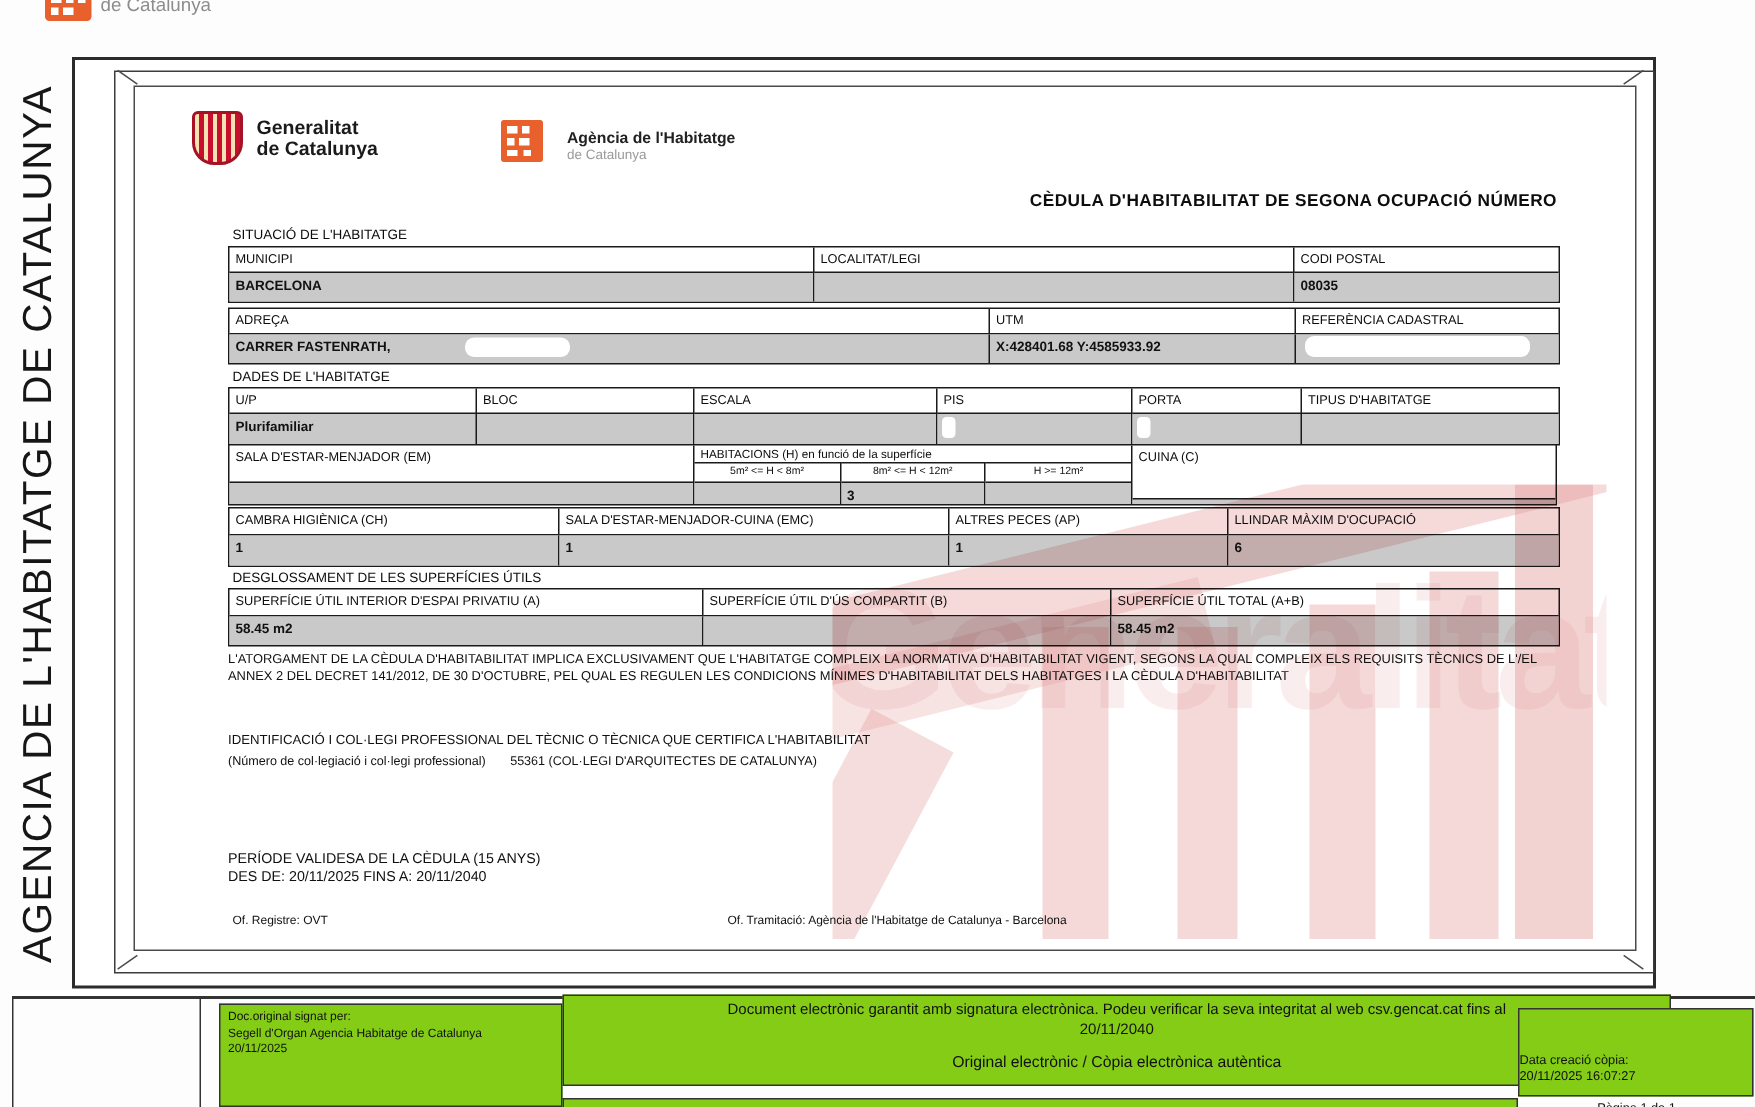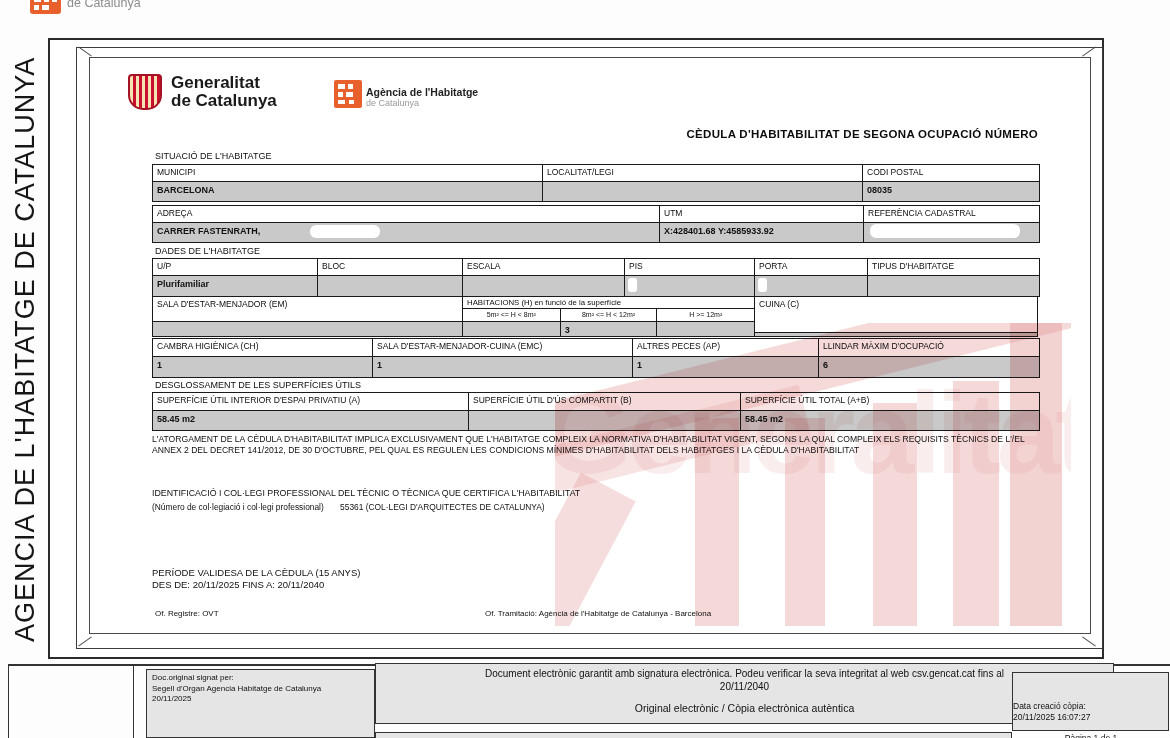--- a/index.html
+++ b/index.html
@@ -24,22 +24,22 @@
   .frame-a { position:absolute; left:76px; top:47px; width:1027px; height:602px;
     border:1.5px solid #3c3c3c; }
   .frame-b { position:absolute; left:89px; top:57px; width:1002px; height:577px;
     border:1px solid #4a4a4a; }
   .diag { position:absolute; width:16px; height:1px; background:#4a4a4a; }
 
   
   .gc-logo { position:absolute; left:128px; top:74px; display:flex; gap:9px; align-items:center; }
   .shield { width:34px; height:36px; border:2px solid #a51226; border-radius:4px 4px 15px 15px;
     background:repeating-linear-gradient(90deg,#f6e3b4 0 3px,#c8102e 3px 6px); }
-  .gc-text { font-weight:bold; font-size:17px; line-height:1.08; color:#1a1a1a; }
-  .ah-logo { position:absolute; left:334px; top:80px; display:flex; gap:4px; align-items:flex-start; }
+  .gc-text { font-weight:bold; font-size:13px; line-height:1.08; color:#1a1a1a; }
+  .ah-logo { position:absolute; left:334px; top:80px; display:flex; gap:16px; align-items:flex-start; }
   .ah-sq { width:28px; height:28px; background:#e8612c; border-radius:2px; position:relative; }
   .ah-sq span { position:absolute; background:#fff; }
   .ah-t1 { font-weight:bold; font-size:10.5px; color:#222; margin-top:6px; }
   .ah-t2 { font-size:9px; color:#9a9a9a; }
 
   .doc-title { position:absolute; left:152px; top:128px; width:886px; text-align:right;
     font-weight:bold; font-size:11.5px; letter-spacing:.3px; color:#0d0d0d; }
 
   .sec-label { position:absolute; font-size:9px; color:#0d0d0d; }
 
@@ -64,21 +64,21 @@
   .wm-band1 { left:-20px; top:16px; width:545px; height:54px; background:rgba(228,148,148,.34); transform:rotate(-14deg); }
   .wm-band2 { left:-12px; top:93px; width:265px; height:46px; background:rgba(228,148,148,.26); transform:rotate(-14deg); }
   .wm-bar   { background:rgba(226,142,142,.34); }
   .wm-diagL { left:-34px; top:150px; width:62px; height:240px; background:rgba(226,142,142,.30); transform:rotate(28deg); }
   .wm-text  { left:-12px; top:44px; font-size:115px; font-weight:bold; letter-spacing:-5px;
     color:rgba(205,110,110,.12); white-space:nowrap; }
 
   
   .f-line { position:absolute; left:8px; top:664px; width:1162px; height:1.5px; background:#333; }
   .f-vline { position:absolute; width:1px; background:#333; top:665px; height:73px; }
-  .fbox { position:absolute; border:1px solid #333; background:#e5e5e5; }
+  .fbox { position:absolute; border:1px solid #333; background:#84cc16; }
   .fsig { font-size:8px; line-height:10.5px; padding:3px 5px; }
   .fcenter { text-align:center; font-size:10px; line-height:13px; padding:3px 10px 0 10px; }
   .foriginal { font-size:10.5px; margin-top:9px; }
   .fdate { font-size:8.5px; line-height:11px; padding-top:28px; }
   .fpage { position:absolute; left:1012px; top:733px; width:158px; text-align:center; font-size:8.5px; }
 </style>
 </head>
 <body>
 
 <div class="top-logo-sq">

